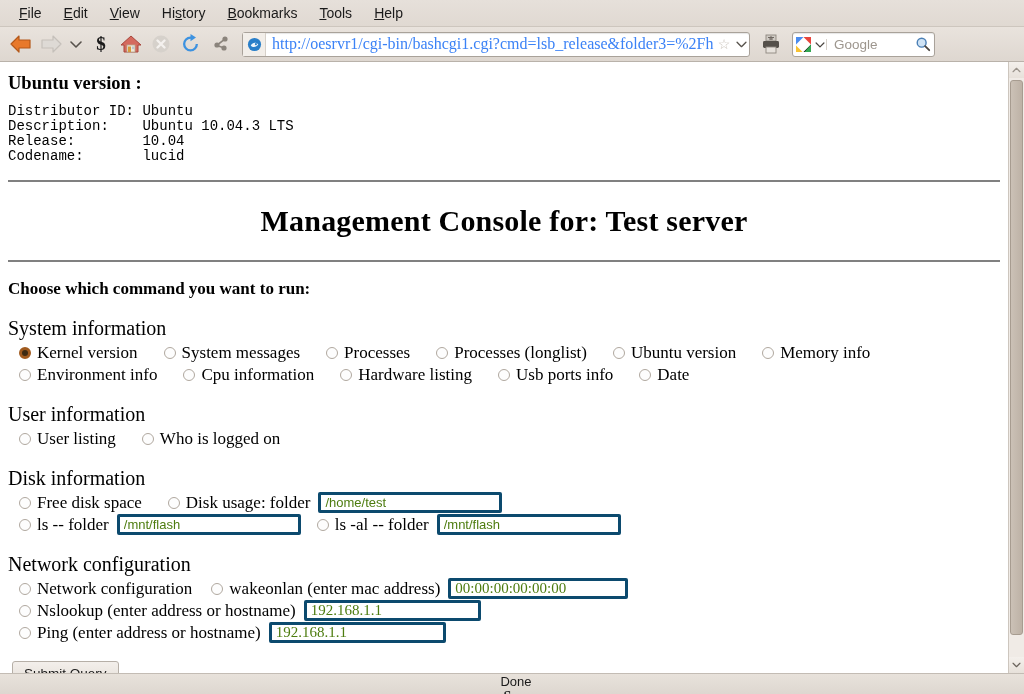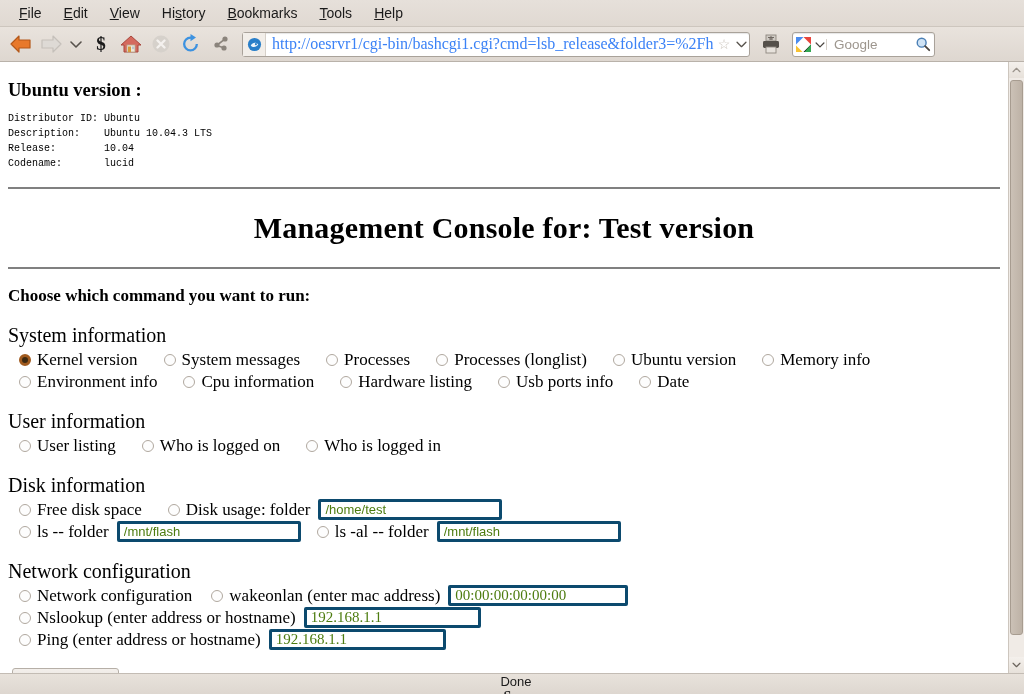--- a/index.html
+++ b/index.html
@@ -66,30 +66,30 @@
                  border-right: 1px solid #d6d0c9; }
   .search-ph { flex:1 1 auto; font-size: 13.5px; color: #9d968e; padding-left: 7px; white-space: nowrap; overflow: hidden;}
   .search-icon { width: 22px; display:flex; align-items:center; justify-content:center; flex:0 0 auto;}
 
   
   .viewport {
     position: absolute; top: 62px; left: 0; width: 1008px; height: 611px;
     background: #fff; overflow: hidden;
   }
   .page {
-    padding: 16px 8px 0 8px; box-sizing: border-box;
+    padding: 9px 8px 0 8px; box-sizing: border-box;
     font-family: "Liberation Serif", serif; color: #000;
   }
   h3.sec-title {
     font-family: "Liberation Serif", serif;
     font-size: 18.5px; font-weight: bold; margin: 2px 0 10px 0;
   }
   pre.verb {
     font-family: "Liberation Mono", monospace;
-    font-size: 10px; line-height: 15px; margin: 8px 0 16px 0; color: #000;
+    font-size: 14px; line-height: 15px; margin: 8px 0 16px 0; color: #000;
     white-space: pre;
   }
   hr.rule {
     border: none; border-top: 2px solid #808080; margin: 0; height: 0;
     background: transparent;
   }
   h1.console-title {
     font-family: "Liberation Serif", serif;
     text-align: center; font-size: 30px; font-weight: bold;
     margin: 22px 0 22px 0; letter-spacing: .2px;
@@ -304,21 +304,21 @@
     <div class="page">
 
       <h3 class="sec-title">Ubuntu version :</h3>
       <pre class="verb">Distributor ID: Ubuntu
 Description:    Ubuntu 10.04.3 LTS
 Release:        10.04
 Codename:       lucid</pre>
 
       <hr class="rule">
 
-      <h1 class="console-title">Management Console for: Test version</h1>
+      <h1 class="console-title">Management Console for: Test server</h1>
 
       <hr class="rule">
 
       <p class="choose">Choose which command you want to run:</p>
 
       <div class="group">
         <div class="group-label">System information</div>
 
         <div class="row">
           <span class="opt">
@@ -374,24 +374,20 @@
       <div class="group">
         <div class="group-label">User information</div>
         <div class="row">
           <span class="opt">
             <span class="radio first"></span>
             <span class="lbl">User listing</span>
           </span>
           <span class="opt">
             <span class="radio"></span>
             <span class="lbl">Who is logged on</span>
-          </span>
-          <span class="opt">
-            <span class="radio"></span>
-            <span class="lbl">Who is logged in</span>
           </span>
         </div>
       </div>
 
       <div class="group">
         <div class="group-label">Disk information</div>
 
         <div class="row">
           <span class="opt">
             <span class="radio first"></span>

